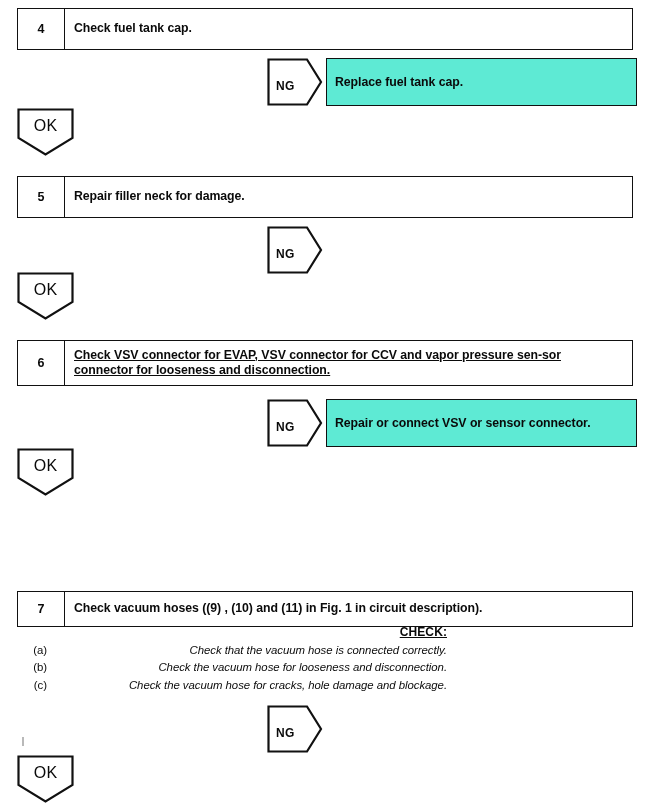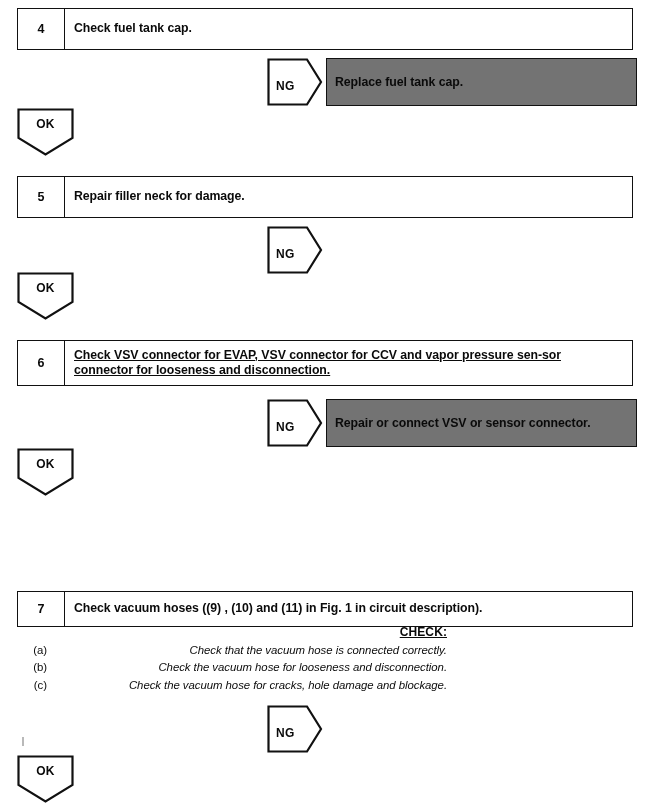--- a/index.html
+++ b/index.html
@@ -93,21 +93,21 @@
   .ng-tag span {
     position: relative;
     z-index: 3;
   }
   .ng-action {
     margin-left: 3px;
     width: 311px;
     flex: 0 0 311px;
     box-sizing: border-box;
     border: 1.6px solid #111;
-    background: #737373;
+    background: #5eead4;
     display: flex;
     align-items: center;
     padding: 0 8px;
     font-size: 12.3px;
     font-weight: bold;
     letter-spacing: -0.05px;
   }
 
   
   .ok-tag {
@@ -122,22 +122,22 @@
     top: 0;
     width: 57px;
     height: 48px;
   }
   .ok-tag span {
     position: absolute;
     left: 0;
     top: 9px;
     width: 57px;
     text-align: center;
-    font-size: 12px;
-    font-weight: bold;
+    font-size: 16px;
+    font-weight: normal;
     letter-spacing: .3px;
   }
 
   
   .check-block {
     position: absolute;
     left: 17px;
     width: 430px;
   }
   .check-heading {

